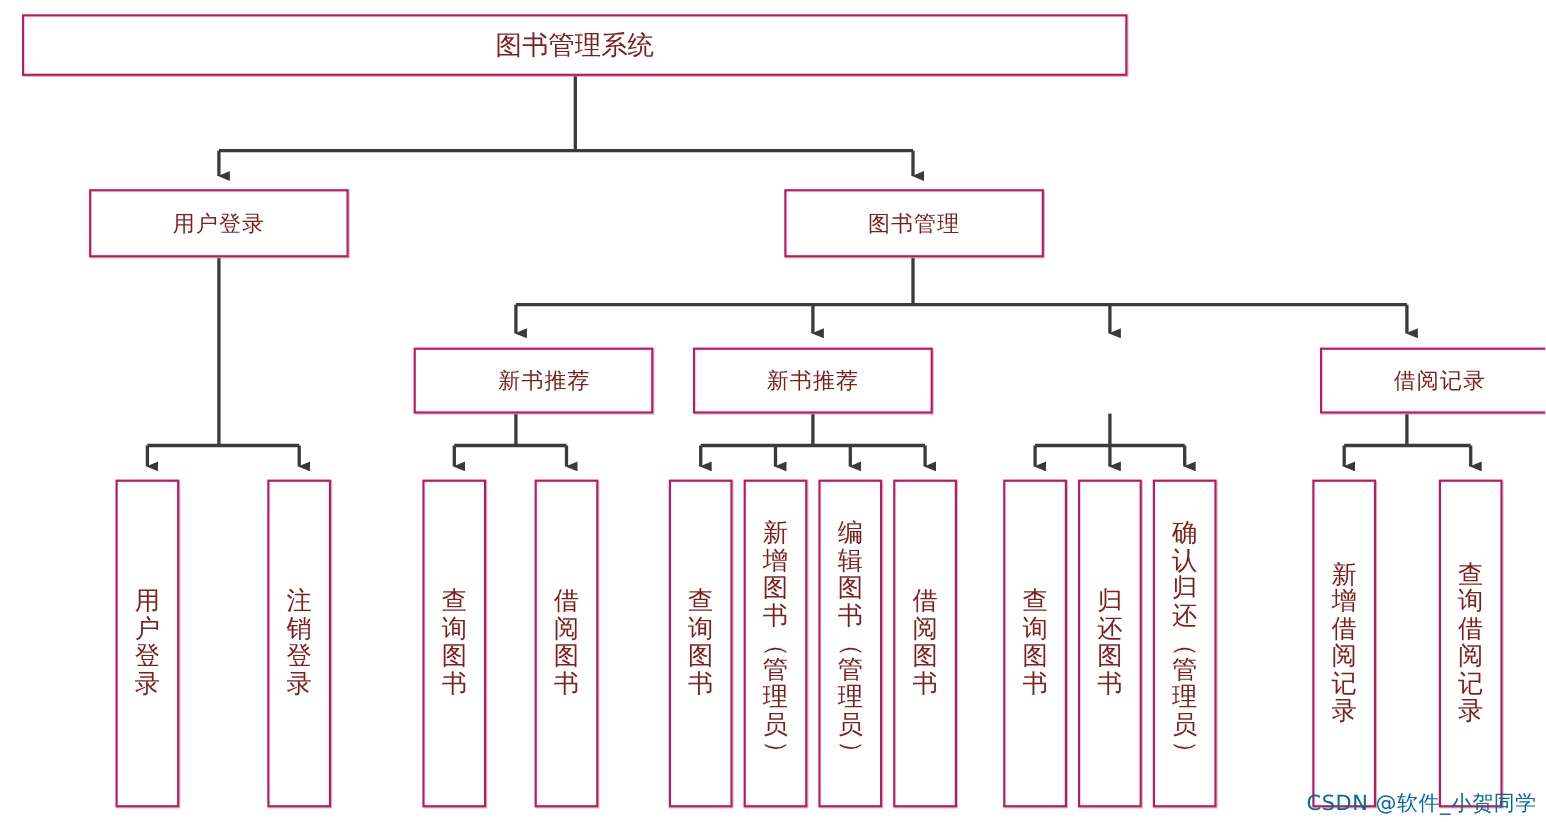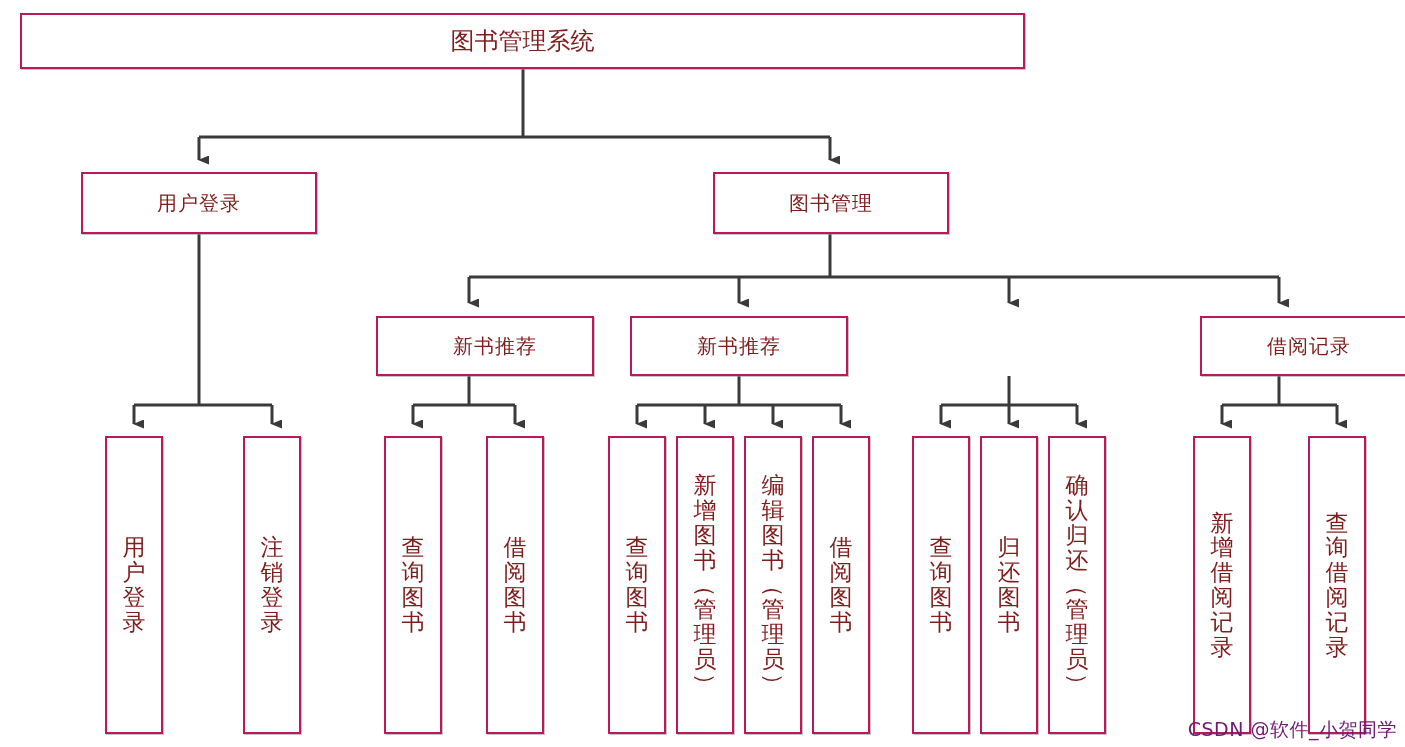--- a/index.html
+++ b/index.html
@@ -63,21 +63,21 @@
     text-align: center;
   }
   .vtext span.rot {
     transform: rotate(90deg);
   }
   .watermark {
     position: absolute;
     right: 8px;
     bottom: 4px;
     font-size: 19px;
-    color: #701a75;
+    color: #0369a1;
     white-space: nowrap;
     letter-spacing: 0.5px;
   }
 </style>
 </head>
 <body>
 
 <div id="stage">
 
   <svg class="connectors" viewBox="0 0 1405 747">

